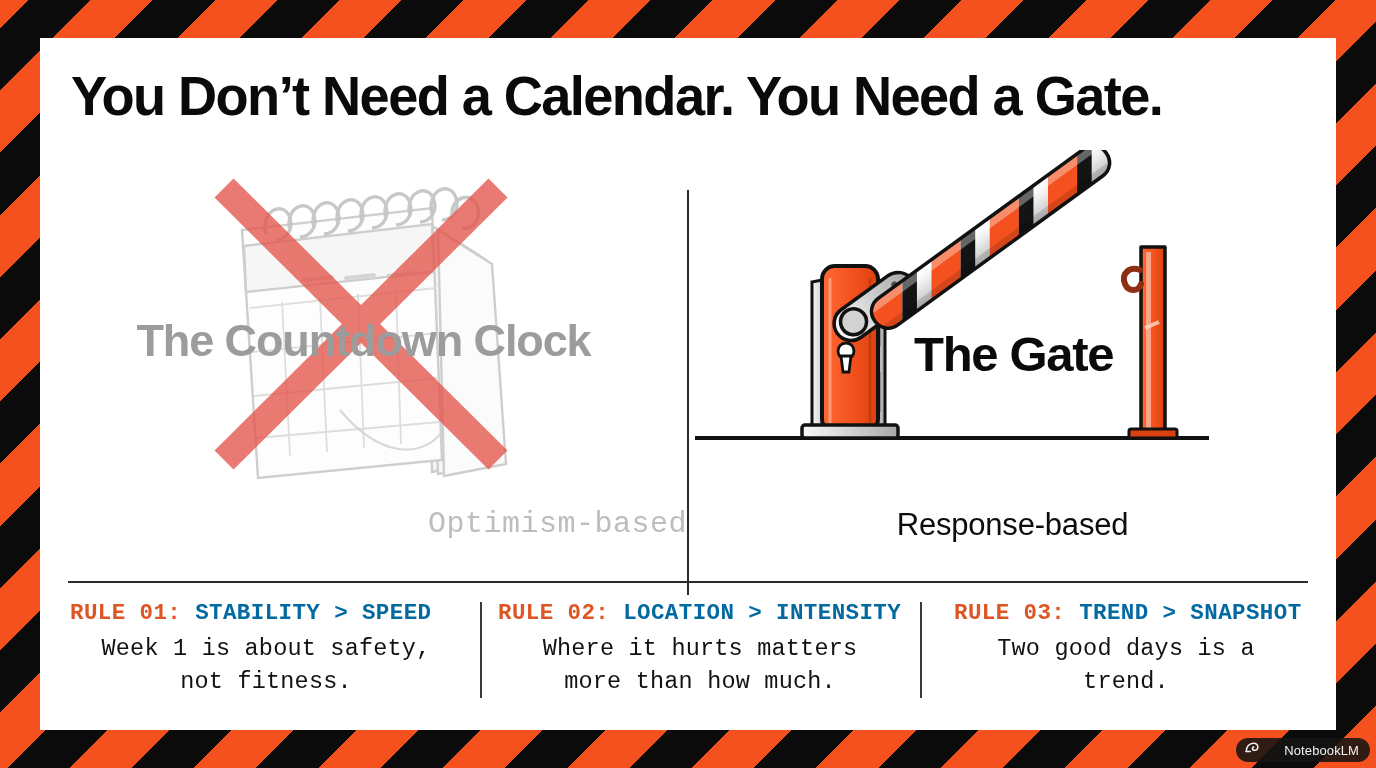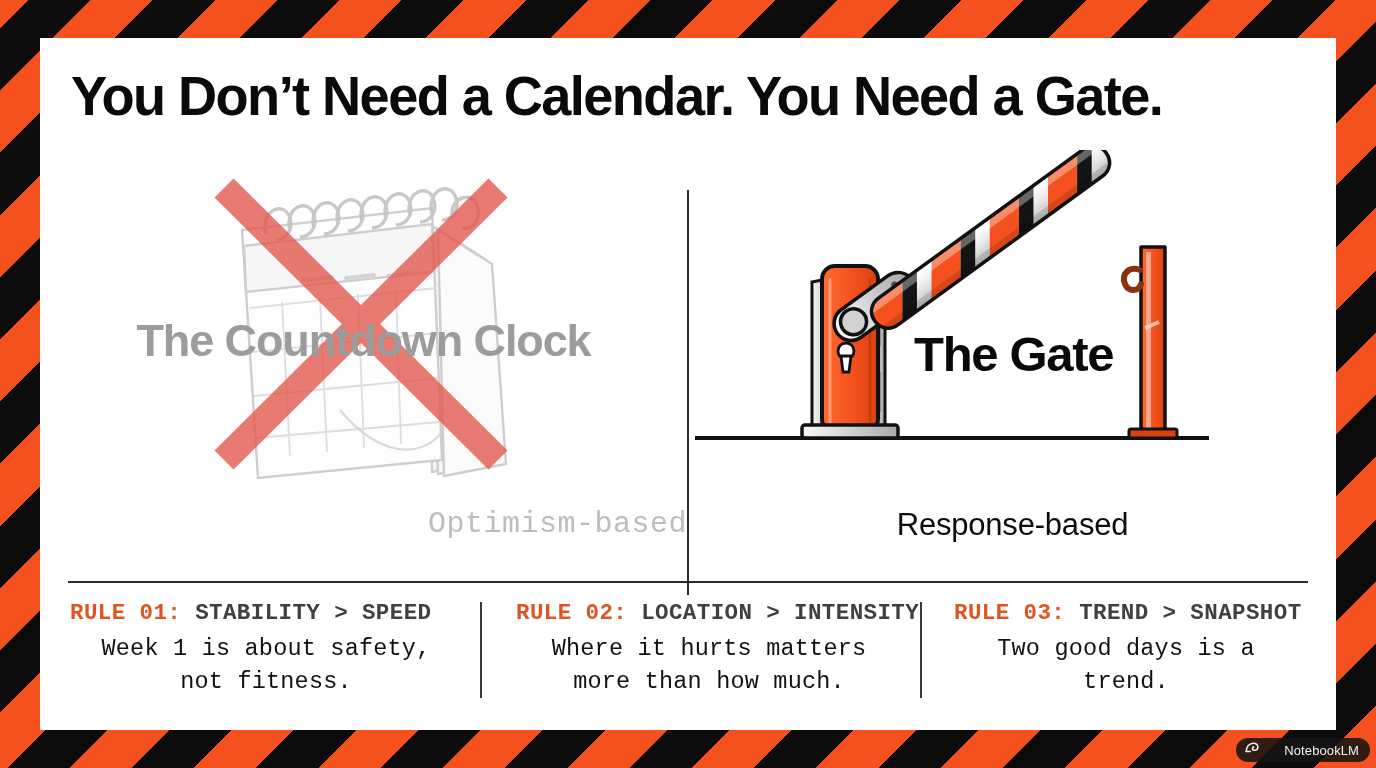--- a/index.html
+++ b/index.html
@@ -130,38 +130,38 @@
     position:absolute;
     left:28px; top:562px;
     width:1248px; height:110px;
     display:flex;
   }
   .rule-col {
     position:relative;
     padding-right:18px;
   }
   #rule-col-0 { width:412px; padding-left:2px; }
-  #rule-col-1 { width:440px; padding-left:36px; }
+  #rule-col-1 { width:440px; padding-left:18px; }
   #rule-col-2 { width:396px; padding-left:34px; }
   .rule-sep {
     position:absolute;
     left:0; top:2px;
     width:2px; height:96px;
     background:#3A3A3A;
   }
   .rule-head {
     font-family:"Liberation Mono", monospace;
     font-size:22.5px;
     font-weight:bold;
     letter-spacing:0.4px;
     white-space:nowrap;
     margin-bottom:6px;
   }
   .rule-num { color:#DE5523; }
-  .rule-title { color:#404040; }
+  .rule-title { color:#0369a1; }
   .rule-body {
     font-family:"Liberation Mono", monospace;
     font-size:23.5px;
     color:#121212;
     line-height:1.42;
     letter-spacing:0.2px;
     white-space:pre-line;
     text-align:center;
   }
 

